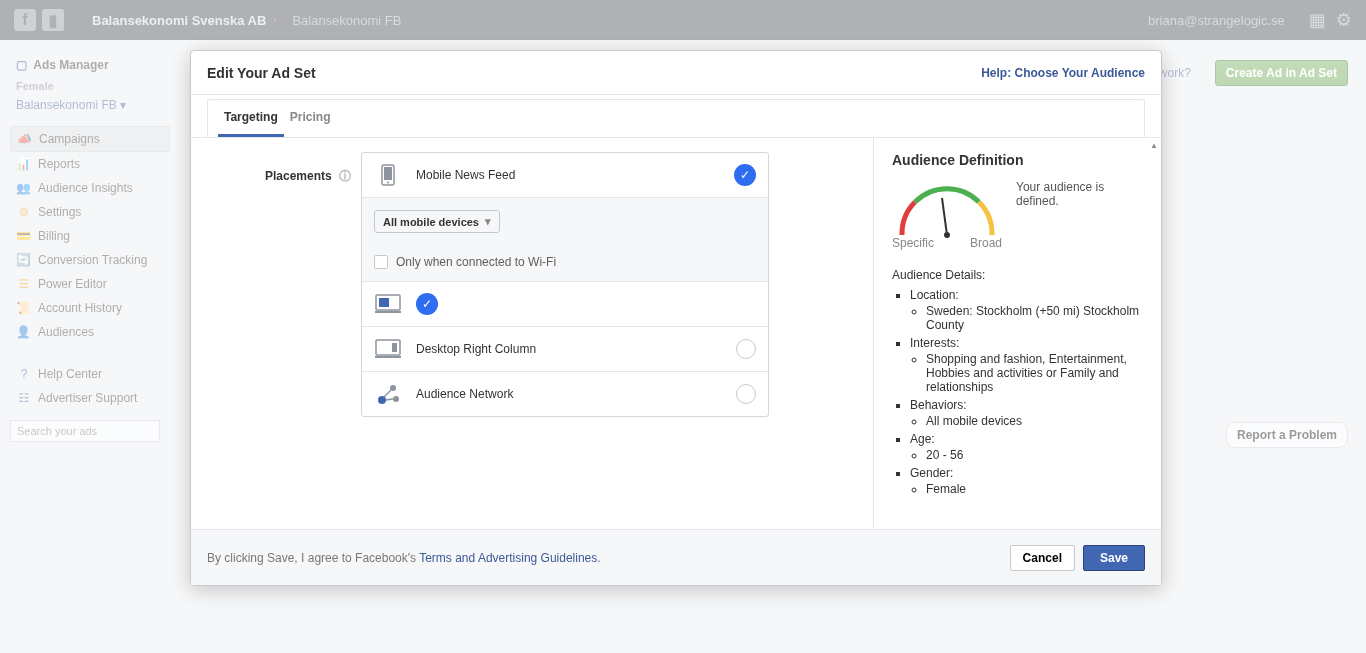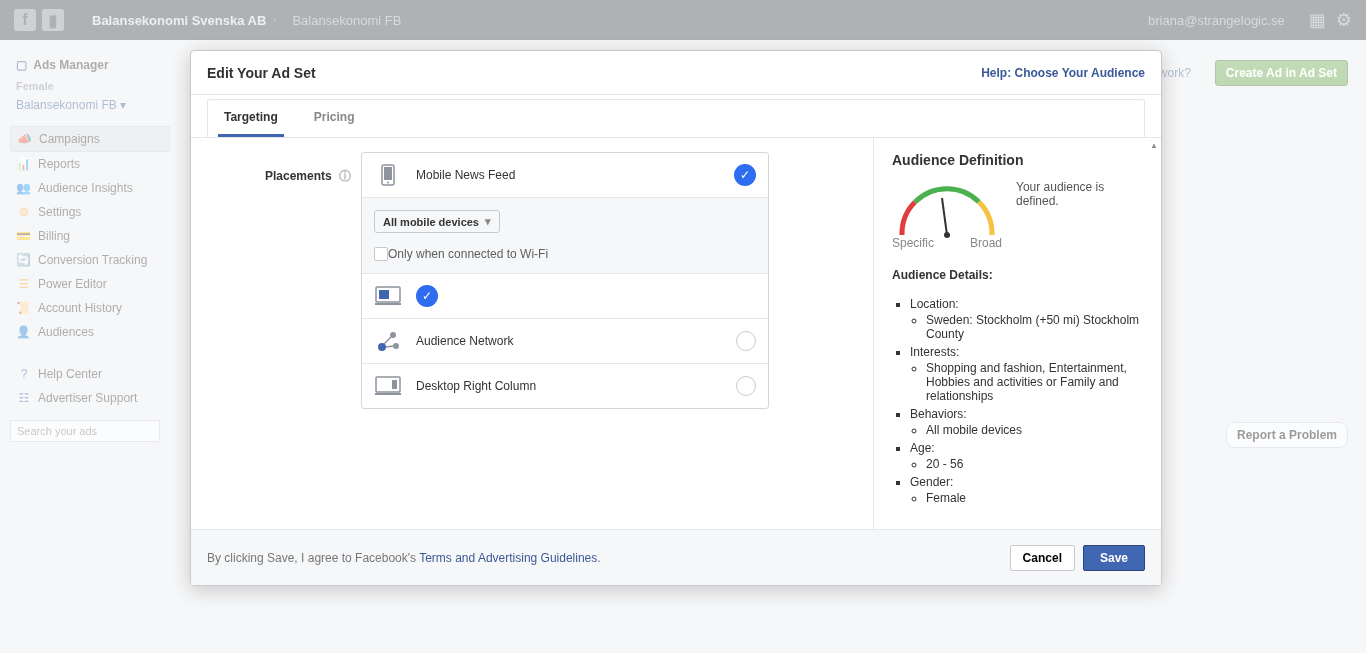--- a/index.html
+++ b/index.html
@@ -32,45 +32,45 @@
 .tbl-head{position:absolute;right:18px;top:492px;display:flex;align-items:center;font-size:11px;font-weight:bold;color:#333}
 .th-cell{border:1px solid #c8c9cd;background:#f6f7f9;padding:6px 8px;height:28px;display:flex;align-items:center}
 .tbl-row{position:absolute;right:18px;top:520px;display:flex;align-items:center;font-size:12px;color:#333}
 .td-cell{padding:8px 8px;height:30px;display:flex;align-items:center;justify-content:flex-end}
 .report-btn{position:absolute;right:18px;bottom:6px;border:1px solid #c8c9cd;background:#f6f7f9;padding:5px 10px;font-size:12px;font-weight:bold;border-radius:9px}
 .overlay{position:fixed;inset:0;background:rgba(255,255,255,0.6)}
 .modal{position:fixed;left:190px;top:50px;width:972px;height:536px;background:#fff;border:1px solid #c8c9cd;border-radius:4px;box-shadow:0 4px 20px rgba(0,0,0,0.2);display:flex;flex-direction:column}
 .modal-head{height:44px;border-bottom:1px solid #e5e6e9;display:flex;align-items:center;padding:0 16px}
 .modal-head h3{font-size:14px;font-weight:bold;color:#333}
 .modal-head .sp{flex:1}
-.tabs-inner{display:flex;gap:24px}
+.tabs-inner{display:flex;}
 .tab{padding:10px 6px;font-size:12px;color:#888;font-weight:bold;cursor:pointer}
 .tab.active{color:#333;border-bottom:3px solid #4267b2}
 .modal-body{flex:1;display:flex;overflow:hidden;position:relative}
 .body-left{flex:1;padding:14px 20px 10px 20px;display:flex}
 .label-col{width:150px;text-align:right;padding-right:10px;font-size:12px;font-weight:bold;color:#333;padding-top:16px}
 .place-col{flex:1}
 .place-box{border:1px solid #d3d6db;border-radius:3px;width:408px}
 .place-row{display:flex;align-items:center;padding:10px 12px;border-bottom:1px solid #e5e6e9;cursor:pointer}
 .place-row:last-child{border-bottom:0}
 .place-row .picon{width:28px;height:24px;margin-right:14px;display:flex;align-items:center;justify-content:center;color:#8d949e}
 .place-row .plbl{flex:1;font-size:12px;color:#333}
 .radio-on{width:22px;height:22px;border-radius:50%;background:#2e6cf0;display:flex;align-items:center;justify-content:center;color:#fff;font-size:12px}
 .radio-off{width:20px;height:20px;border-radius:50%;border:1px solid #c8c9cd;background:#fff}
 .place-sub{padding:12px;background:#f6f7f9;border-bottom:1px solid #e5e6e9}
 .sel{border:1px solid #c8c9cd;background:#f6f7f9;padding:4px 8px;font-size:11px;font-weight:bold;border-radius:3px;cursor:pointer;display:inline-flex;align-items:center;gap:6px}
-.chk-row{display:flex;align-items:center;gap:0;margin-top:14px;color:#5e5e5e;font-size:12px}
+.chk-row{display:flex;align-items:center;gap:8px;margin-top:22px;color:#5e5e5e;font-size:12px}
 .chk{width:14px;height:14px;border:1px solid #c8c9cd;background:#fff;border-radius:2px}
 .body-right{width:288px;border-left:1px solid #e5e6e9;padding:14px 18px;overflow-y:auto;font-size:12px;color:#333}
 .body-right h4{font-size:14px;font-weight:bold;margin-bottom:12px}
 .gauge-wrap{display:flex;align-items:flex-start;gap:14px;margin-bottom:6px}
 .gauge{width:110px;height:60px;position:relative}
 .gauge-labels{display:flex;justify-content:space-between;font-size:12px;color:#888;width:110px;margin-top:-4px;margin-bottom:10px}
 .aud-msg{font-size:12px;color:#555;flex:1}
-.aud-head{font-weight:bold;margin:8px 0 15px}
+.aud-head{font-weight:normal;margin:8px 0 6px}
 ul.aud{list-style:square;padding-left:18px}
 ul.aud>li{margin-bottom:4px}
 ul.aud ul{list-style:circle;padding-left:16px;margin-top:2px}
 .modal-foot{height:56px;background:#f6f7f9;border-top:1px solid #e5e6e9;display:flex;align-items:center;padding:0 16px}
 .modal-foot .terms{font-size:12px;color:#777}
 .modal-foot .terms a{color:#3b5998;text-decoration:none}
 .modal-foot .sp{flex:1}
 .btn-cancel{border:1px solid #c8c9cd;background:#fff;padding:5px 12px;font-size:12px;font-weight:bold;border-radius:2px;margin-right:8px;cursor:pointer}
 .btn-save{border:1px solid #2b4480;background:#4267b2;color:#fff;padding:5px 16px;font-size:12px;font-weight:bold;border-radius:2px;cursor:pointer}
 .scroll-ind{position:absolute;right:2px;top:0;bottom:0;width:10px;display:flex;flex-direction:column;align-items:center}
@@ -235,40 +235,40 @@
                 <svg width="26" height="20">
                   <rect x="1" y="1" width="24" height="15" rx="1" fill="none" stroke="#8d949e" stroke-width="1.5"></rect>
                   <rect x="4" y="4" width="10" height="9" fill="#4267b2"></rect>
                   <rect x="0" y="17" width="26" height="2" fill="#8d949e"></rect>
                 </svg>
               </div>
             <div class="radio-on">✓</div>
           </div>
           <div class="place-row">
             <div class="picon">
+                <svg width="26" height="20">
+                  <rect x="1" y="1" width="24" height="15" rx="1" fill="none" stroke="#8d949e" stroke-width="1.5"></rect>
+                  <rect x="17" y="4" width="5" height="9" fill="#8d949e"></rect>
+                  <rect x="0" y="17" width="26" height="2" fill="#8d949e"></rect>
+                </svg>
+              </div>
+            <div class="plbl">Desktop Right Column</div>
+            <div class="radio-off"></div>
+          </div>
+          <div class="place-row">
+            <div class="picon">
                 <svg width="24" height="22">
                   <circle cx="6" cy="17" r="4" fill="#4267b2"></circle>
                   <circle cx="17" cy="5" r="3" fill="#8d949e"></circle>
                   <circle cx="20" cy="16" r="3" fill="#8d949e"></circle>
                   <line x1="8" y1="14" x2="15" y2="7" stroke="#8d949e" stroke-width="1.5"></line>
                   <line x1="10" y1="17" x2="17" y2="16" stroke="#8d949e" stroke-width="1.5"></line>
                 </svg>
               </div>
             <div class="plbl">Audience Network</div>
-            <div class="radio-off"></div>
-          </div>
-          <div class="place-row">
-            <div class="picon">
-                <svg width="26" height="20">
-                  <rect x="1" y="1" width="24" height="15" rx="1" fill="none" stroke="#8d949e" stroke-width="1.5"></rect>
-                  <rect x="17" y="4" width="5" height="9" fill="#8d949e"></rect>
-                  <rect x="0" y="17" width="26" height="2" fill="#8d949e"></rect>
-                </svg>
-              </div>
-            <div class="plbl">Desktop Right Column</div>
             <div class="radio-off"></div>
           </div>
         </div>
       </div>
     </div>
 
     <div class="body-right">
       <h4>Audience Definition</h4>
       <div class="gauge-wrap">
         <div>

